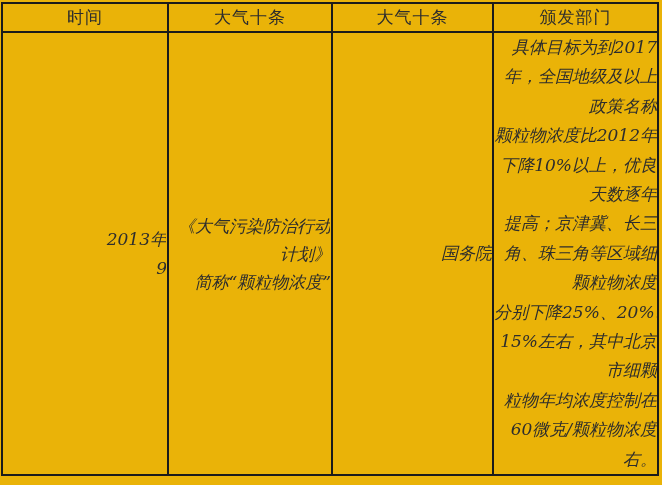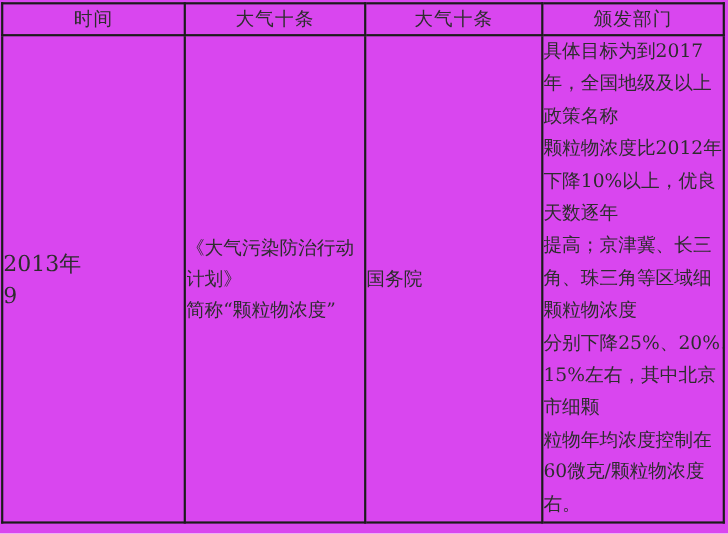--- a/index.html
+++ b/index.html
@@ -4,21 +4,21 @@
 <style>
   html, body {
     margin: 0;
     padding: 0;
     background: #ffffff;
   }
   .page {
     position: relative;
     width: 662px;
     height: 485px;
-    background: #d946ef;
+    background: #eab308;
     font-family: "DejaVu Serif", "Liberation Serif", serif;
     color: #2d2d2d;
     overflow: hidden;
   }
   table.policy-table {
     position: absolute;
     left: 1px;
     top: 2px;
     border-collapse: collapse;
     table-layout: fixed;
@@ -35,21 +35,21 @@
   thead th {
     height: 27px;
     font-size: 17px;
     letter-spacing: 1px;
   }
   tbody tr {
     height: 441px;
   }
   td.cell-time {
     vertical-align: middle;
-    font-size: 20px;
+    font-size: 17px;
     line-height: 29px;
     border-radius: 25px;
   }
   td.cell-policy {
     vertical-align: middle;
     font-size: 17px;
     line-height: 28px;
     border-radius: 15px;
   }
   td.cell-dept {
@@ -57,21 +57,22 @@
     font-size: 17px;
   }
   td.cell-content {
     vertical-align: top;
     font-size: 17px;
     line-height: 29.4px;
     padding-top: 2px;
   }
   .line {
     white-space: nowrap;
-    text-align: left;
+    text-align: right;
+    font-style: italic;
   }
 </style>
 </head>
 <body>
 
 <div class="page">
   <table class="policy-table">
     <colgroup>
       <col style="width:166px">
       <col style="width:164px">

